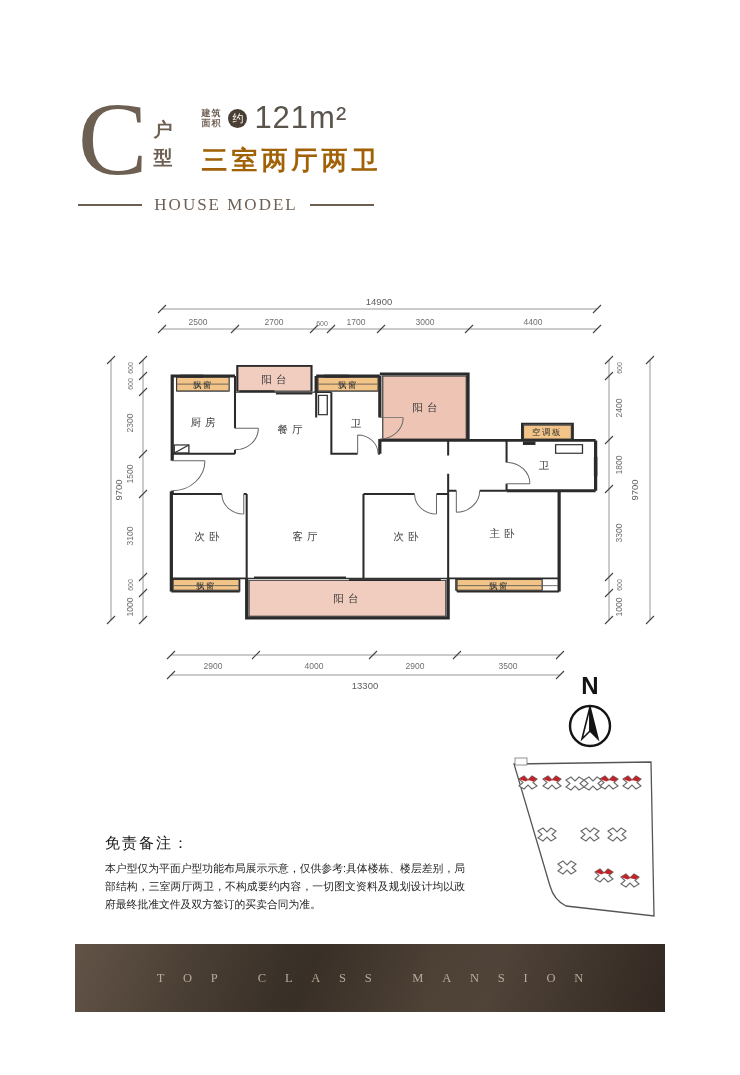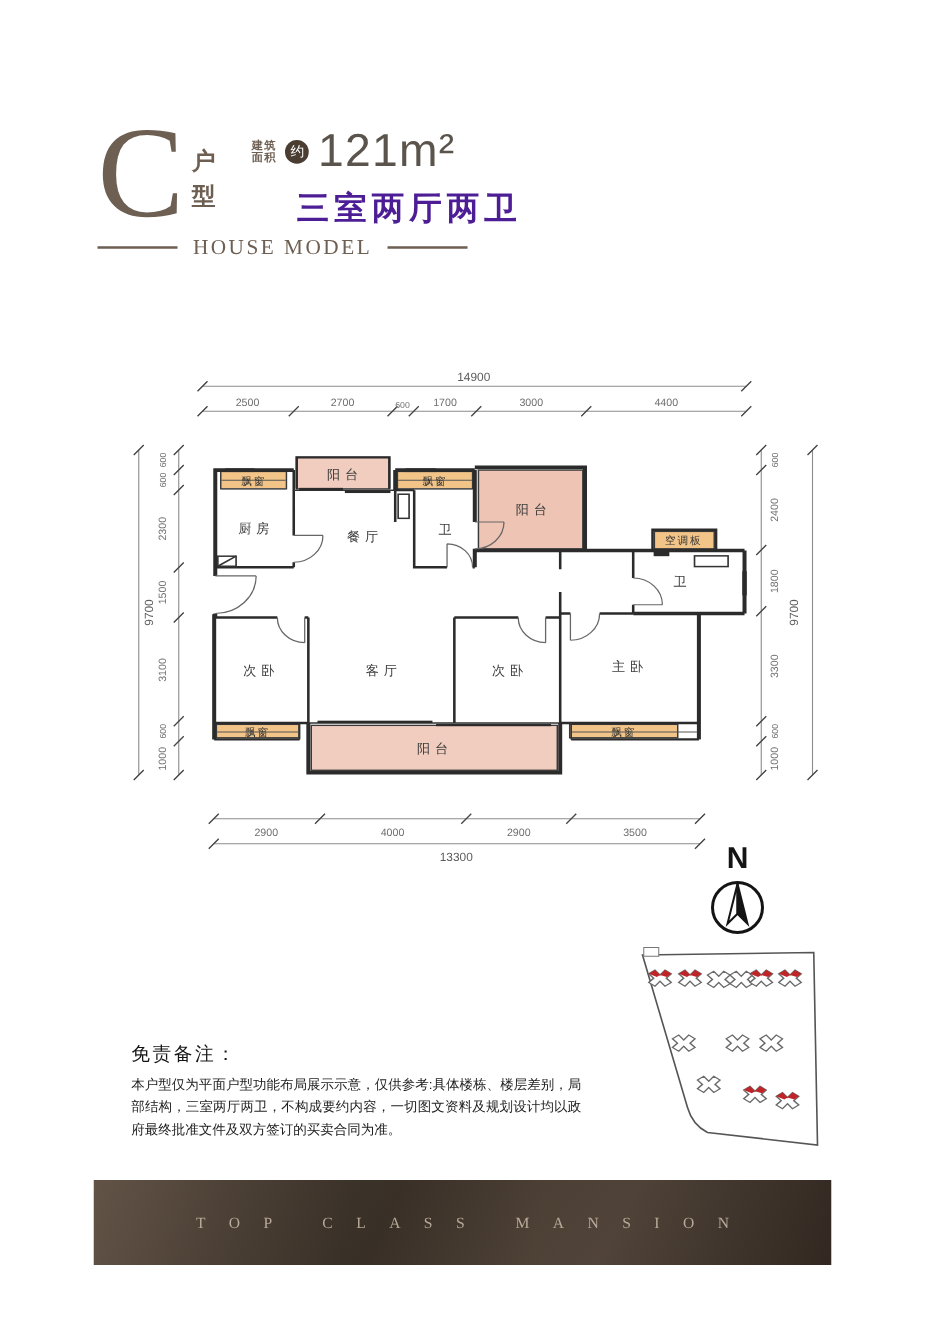--- a/index.html
+++ b/index.html
@@ -10,23 +10,23 @@
   .hdr-row{display:flex;align-items:flex-start;}
   .big-c{font-family:"Liberation Serif",serif;font-size:104px;line-height:0.82;color:#6e5f53;font-weight:400;}
   .type-suffix{display:flex;flex-direction:column;margin-left:6px;margin-top:20px;
                font-size:19px;font-weight:700;color:#6e5f53;line-height:1.45;letter-spacing:1px;}
   .vline{width:2px;background:#8a7a6c;height:76px;margin:6px 14px 0 14px;}
   .hright{display:flex;flex-direction:column;margin-top:4px;}
   .area-row{display:flex;align-items:center;}
   .area-lbl{display:flex;flex-direction:column;font-size:9px;color:#6e5f53;font-weight:700;line-height:1.15;letter-spacing:1px;}
   .approx{width:19px;height:19px;border-radius:50%;background:#4a3e33;color:#fff;font-size:11px;
           display:flex;align-items:center;justify-content:center;margin:0 7px;}
-  .area-val{font-size:37px;color:#5a544c;letter-spacing:1px;}
-  .layout-txt{font-size:26px;font-weight:700;color:#4c1d95;letter-spacing:4px;margin-top:7px;white-space:nowrap;margin-left:36px;}
-  .hm-row{display:flex;align-items:center;margin-top:4px;width:296px;}
+  .area-val{font-size:31px;color:#5a544c;letter-spacing:1px;}
+  .layout-txt{font-size:26px;font-weight:700;color:#a16207;letter-spacing:4px;margin-top:7px;white-space:nowrap;}
+  .hm-row{display:flex;align-items:center;margin-top:14px;width:296px;}
   .hm-line{flex:1;height:2px;background:#6e5f53;}
   .hm-txt{font-family:"Liberation Serif",serif;font-size:17px;color:#6e5f53;letter-spacing:2px;padding:0 12px;white-space:nowrap;}
   
   .plan{position:absolute;left:95px;top:293px;}
   svg text{font-family:"Liberation Sans",sans-serif;}
   .dim{font-size:8.5px;fill:#6f6f6f;text-anchor:middle;}
   .dims{font-size:7px;fill:#6f6f6f;text-anchor:middle;}
   .dimt{font-size:9.5px;fill:#5d5d5d;text-anchor:middle;}
   .rl{font-size:10.5px;fill:#3b3b3b;letter-spacing:4px;text-anchor:middle;}
   .rls{font-size:10.5px;fill:#3b3b3b;text-anchor:middle;}

